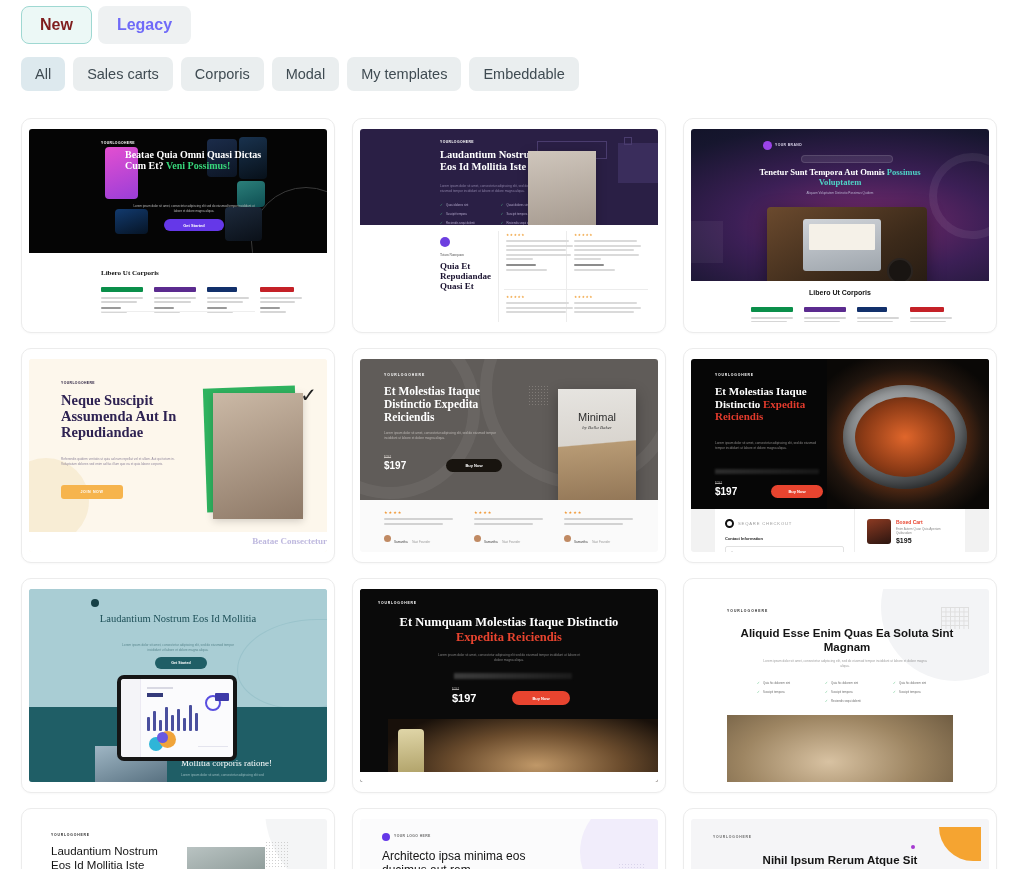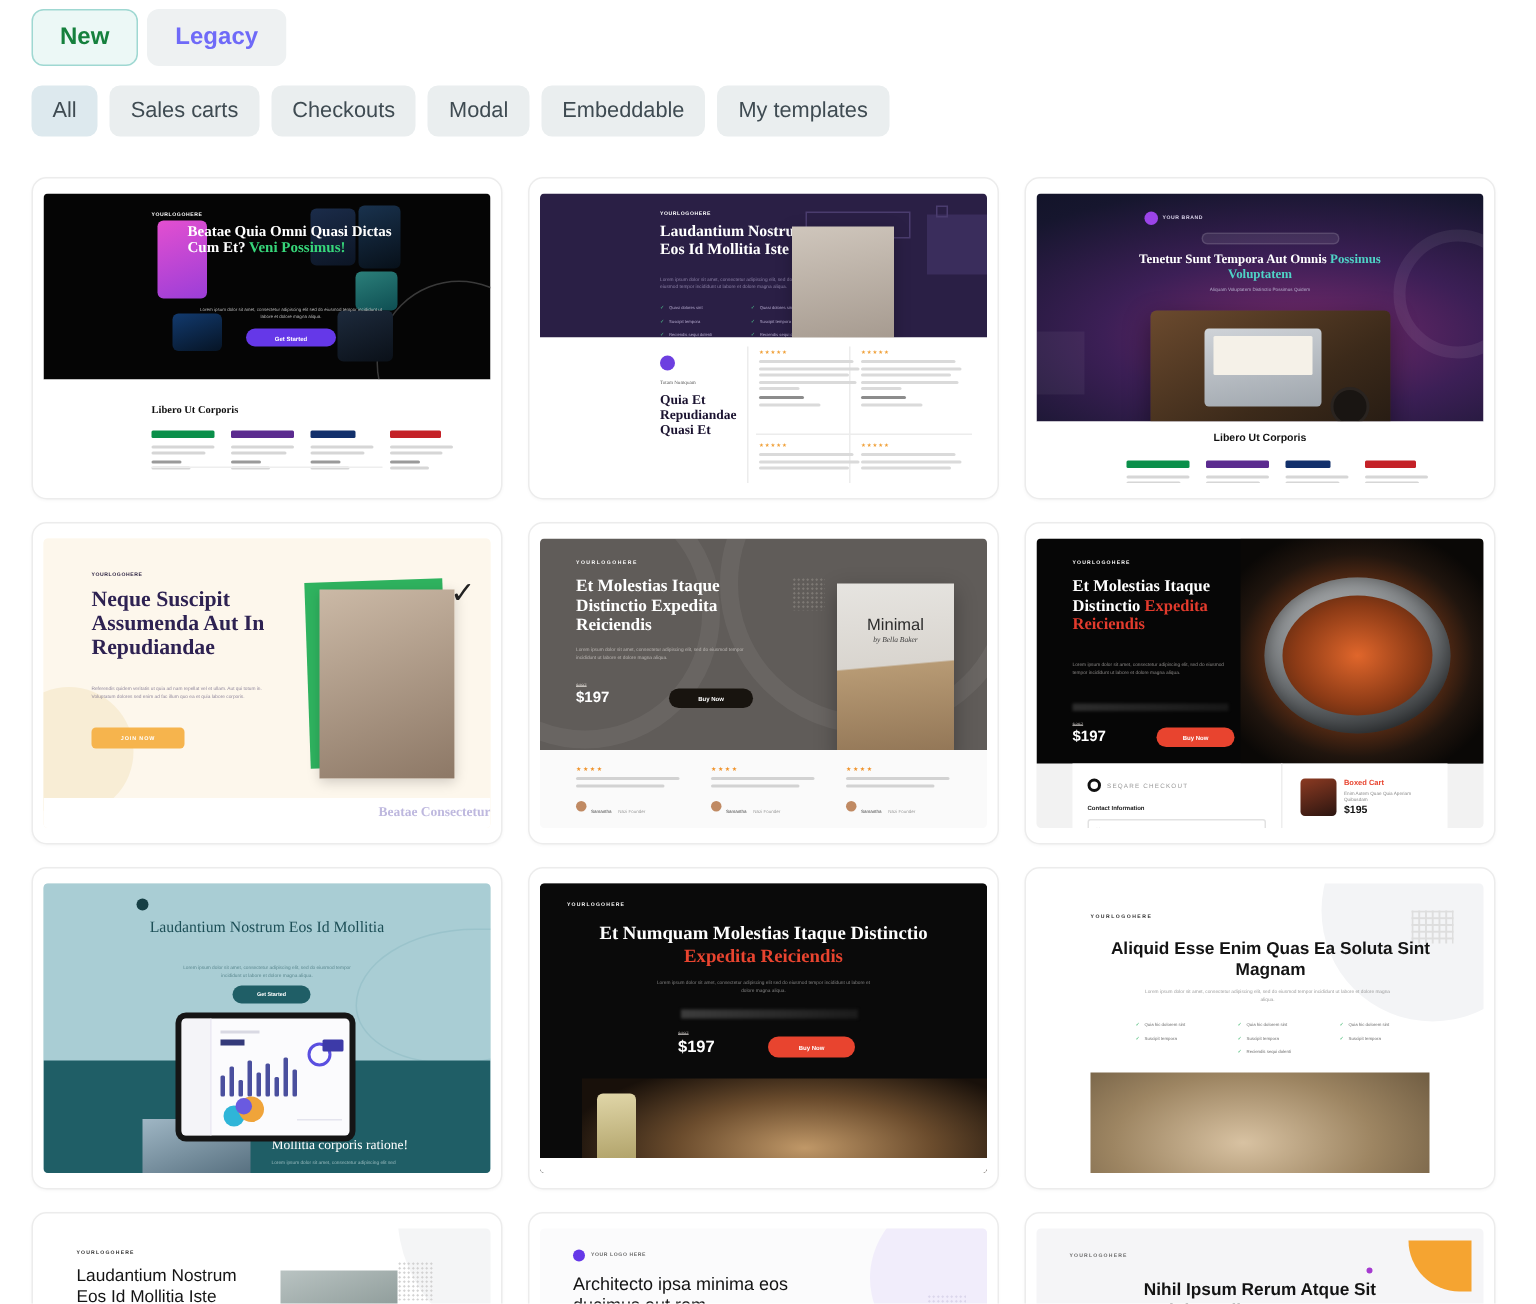--- a/index.html
+++ b/index.html
@@ -13,21 +13,21 @@
 
   
   .tabbar { display: flex; gap: 6px; padding: 6px 0 0 21px; }
   .tab {
     height: 38px; padding: 0 18px; display: flex; align-items: center;
     justify-content: center; border-radius: 8px; font-size: 16px;
     font-weight: 700; cursor: pointer; border: 1px solid transparent;
     background: #eef1f2; color: #6f6af8;
   }
   .tab.active {
-    background: #ecf8f6; border: 1px solid #9fd8d2; color: #15803d;
+    background: #ecf8f6; border: 1px solid #9fd8d2; color: #7f1d1d;
   }
 
   
   .filterbar { display: flex; gap: 8px; padding: 13px 0 0 21px; }
   .pill {
     height: 34px; padding: 0 14px; display: flex; align-items: center;
     justify-content: center; border-radius: 7px; font-size: 14.5px;
     background: #eaeeef; color: #3f4b52; cursor: pointer; white-space: nowrap;
   }
   .pill.active { background: #dde9ee; }
@@ -347,24 +347,24 @@
 <div class="page">
 
   <div class="tabbar">
     <div class="tab active">New</div>
     <div class="tab">Legacy</div>
   </div>
 
   <div class="filterbar">
     <div class="pill active">All</div>
     <div class="pill">Sales carts</div>
-    <div class="pill">Checkouts</div>
+    <div class="pill">Corporis</div>
     <div class="pill">Modal</div>
+    <div class="pill">My templates</div>
     <div class="pill">Embeddable</div>
-    <div class="pill">My templates</div>
   </div>
 
   <div class="grid">
 
     <div class="card">
       <div class="inner c1">
         <div class="hero">
           <div class="arc"></div>
           <div class="ph a"></div>
           <div class="ph b"></div>

